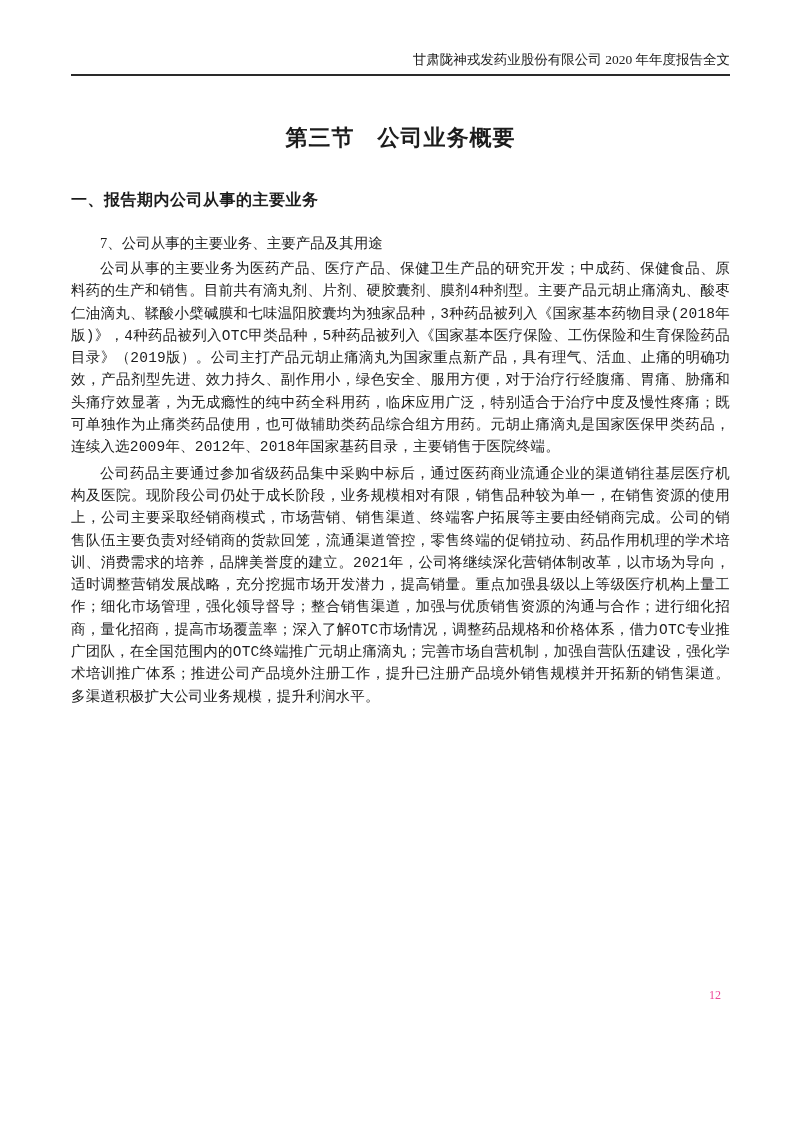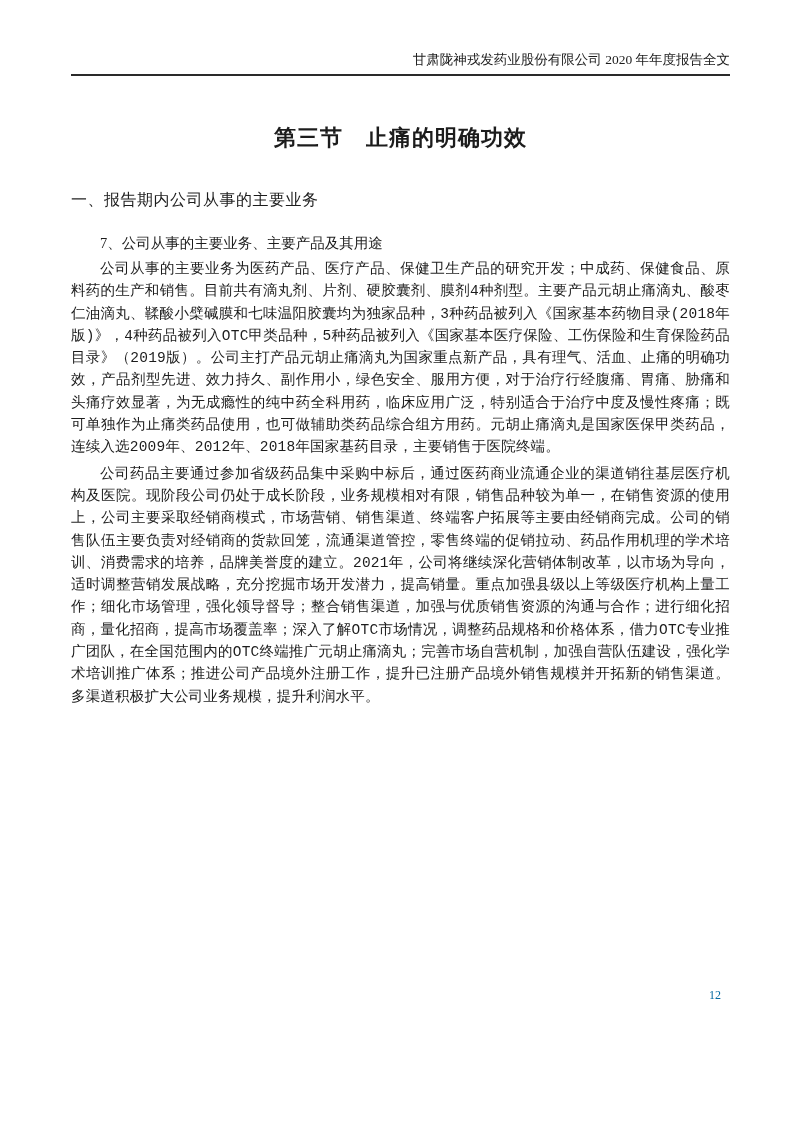--- a/index.html
+++ b/index.html
@@ -36,21 +36,21 @@
     text-align: center;
     font-size: 22px;
     line-height: 32px;
     font-weight: 700;
     letter-spacing: 1px;
   }
   .section-heading {
     margin-top: 34px;
     font-size: 16px;
     line-height: 24px;
-    font-weight: 400;
+    font-weight: 700;
     font-family: "Liberation Sans", "DejaVu Sans", sans-serif;
     letter-spacing: 0.5px;
   }
   .sub-heading {
     margin-top: 20px;
     font-size: 14.5px;
     line-height: 22px;
     text-indent: 2em;
   }
   .sub-heading.second {
@@ -63,33 +63,33 @@
     text-align: justify;
     text-indent: 2em;
     letter-spacing: 0.2px;
     font-family: Liberation Mono, monospace;
   }
   .page-number {
     position: absolute;
     top: 988px;
     right: 72px;
     font-size: 12px;
-    color: #0369a1;
+    color: #ec4899;
   }
 </style>
 </head>
 <body>
 
 <div class="page">
 
   <div class="report-header">甘肃陇神戎发药业股份有限公司 2020 年年度报告全文</div>
 
   <hr class="header-rule">
 
-  <div class="chapter-title">第三节　止痛的明确功效</div>
+  <div class="chapter-title">第三节　公司业务概要</div>
 
   <div class="section-heading">一、报告期内公司从事的主要业务</div>
 
   <div class="sub-heading">7、公司从事的主要业务、主要产品及其用途</div>
 
   <p class="body-para">公司从事的主要业务为医药产品、医疗产品、保健卫生产品的研究开发；中成药、保健食品、原料药的生产和销售。目前共有滴丸剂、片剂、硬胶囊剂、膜剂4种剂型。主要产品元胡止痛滴丸、酸枣仁油滴丸、鞣酸小檗碱膜和七味温阳胶囊均为独家品种，3种药品被列入《国家基本药物目录(2018年版)》，4种药品被列入OTC甲类品种，5种药品被列入《国家基本医疗保险、工伤保险和生育保险药品目录》（2019版）。公司主打产品元胡止痛滴丸为国家重点新产品，具有理气、活血、止痛的明确功效，产品剂型先进、效力持久、副作用小，绿色安全、服用方便，对于治疗行经腹痛、胃痛、胁痛和头痛疗效显著，为无成瘾性的纯中药全科用药，临床应用广泛，特别适合于治疗中度及慢性疼痛；既可单独作为止痛类药品使用，也可做辅助类药品综合组方用药。元胡止痛滴丸是国家医保甲类药品，连续入选2009年、2012年、2018年国家基药目录，主要销售于医院终端。</p>
 
 
 
 

